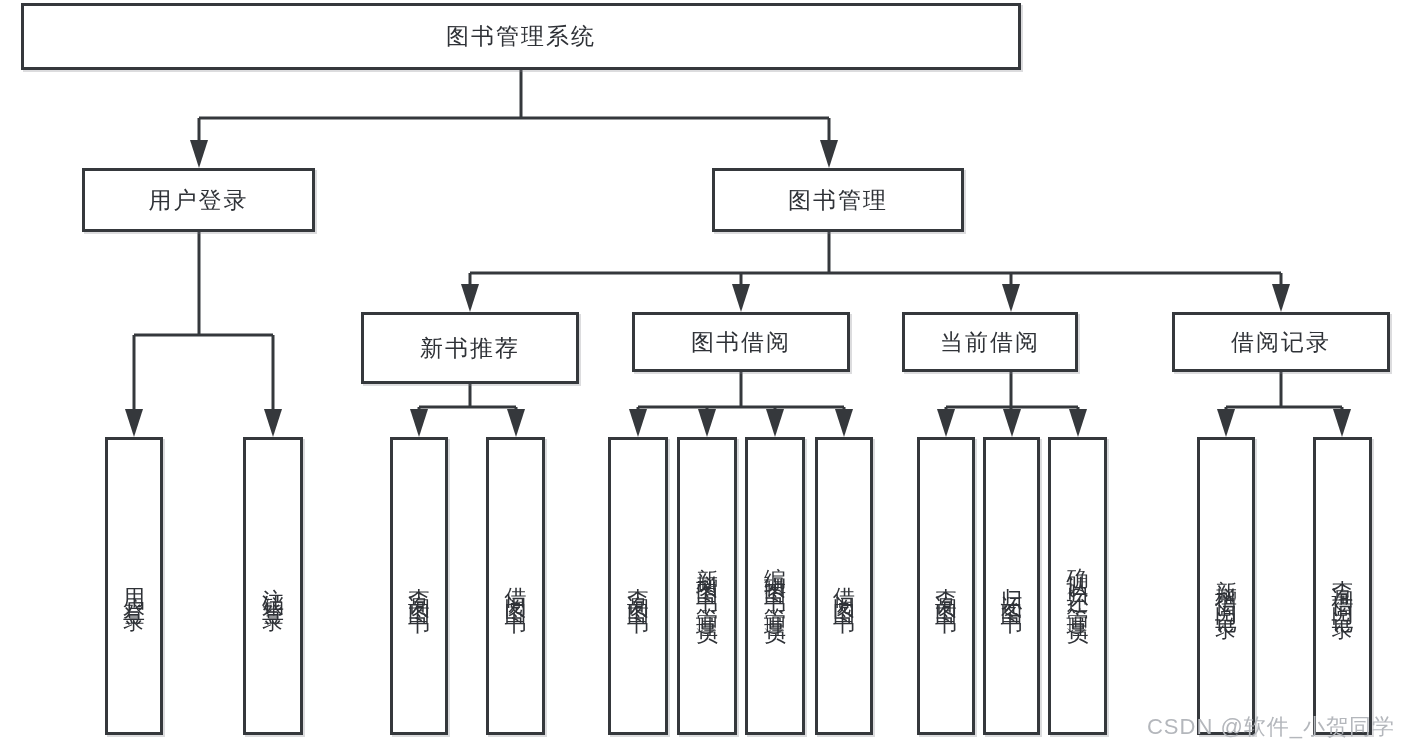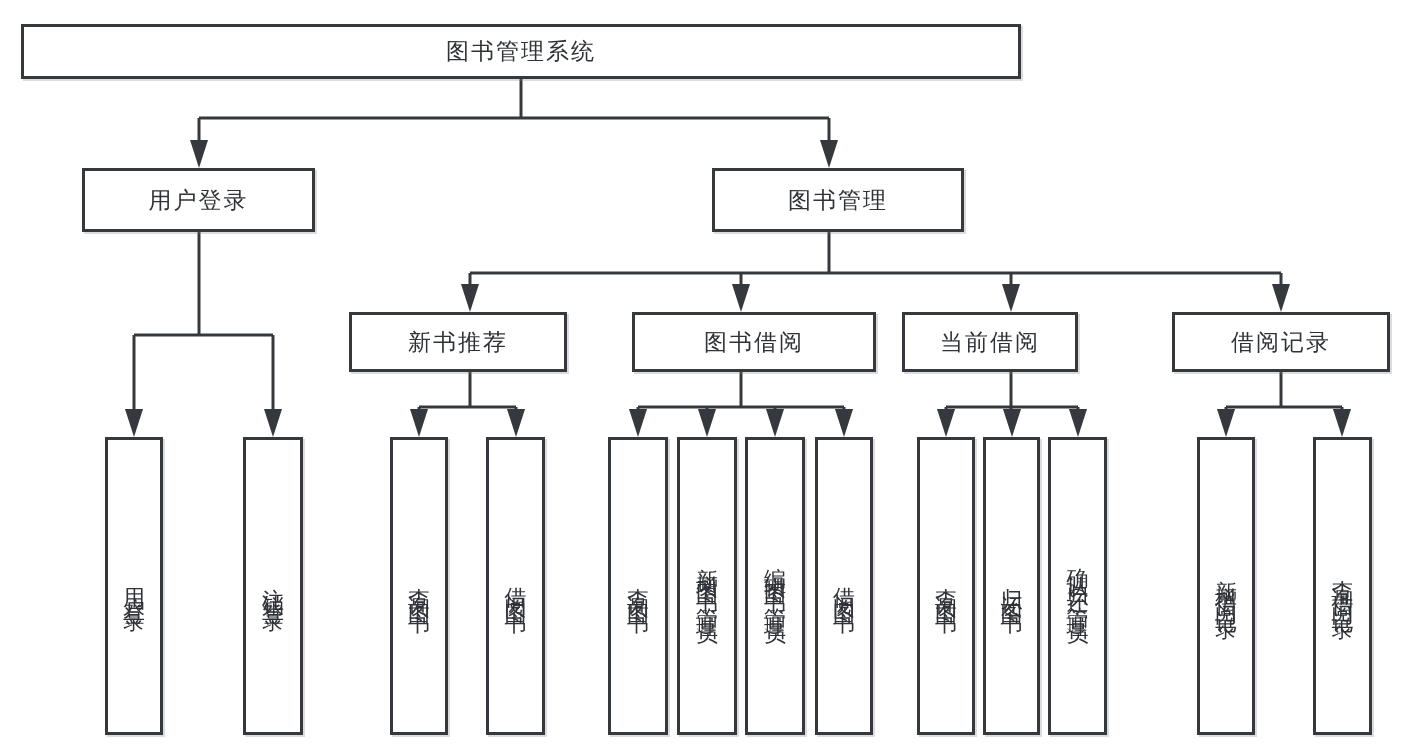--- a/index.html
+++ b/index.html
@@ -83,27 +83,27 @@
       <polygon points="707,437 698,409 716,409" fill="#35383c"></polygon>
       <polygon points="775,437 766,409 784,409" fill="#35383c"></polygon>
       <polygon points="844,437 835,409 853,409" fill="#35383c"></polygon>
       <polygon points="946,437 937,409 955,409" fill="#35383c"></polygon>
       <polygon points="1012,437 1003,409 1021,409" fill="#35383c"></polygon>
       <polygon points="1078,437 1069,409 1087,409" fill="#35383c"></polygon>
       <polygon points="1226,437 1217,409 1235,409" fill="#35383c"></polygon>
       <polygon points="1342,437 1333,409 1351,409" fill="#35383c"></polygon>
     </svg>
 
-  <div class="node h" style="left:21px;top:24px;width:1000px;height:55px">图书管理系统</div>
+  <div class="node h" style="left:21px;top:3px;width:1000px;height:67px">图书管理系统</div>
 
   <div class="node h" style="left:82px;top:168px;width:233px;height:64px">用户登录</div>
   <div class="node h" style="left:712px;top:168px;width:252px;height:64px">图书管理</div>
 
-  <div class="node h" style="left:349px;top:312px;width:218px;height:60px">新书推荐</div>
-  <div class="node h" style="left:632px;top:312px;width:244px;height:60px">图书借阅</div>
+  <div class="node h" style="left:361px;top:312px;width:218px;height:72px">新书推荐</div>
+  <div class="node h" style="left:632px;top:312px;width:218px;height:60px">图书借阅</div>
   <div class="node h" style="left:902px;top:312px;width:176px;height:60px">当前借阅</div>
   <div class="node h" style="left:1172px;top:312px;width:218px;height:60px">借阅记录</div>
 
   <div class="node v" style="left:105px;top:437px;width:58px;height:298px">用户登录</div>
   <div class="node v" style="left:243px;top:437px;width:60px;height:298px">注销登录</div>
 
   <div class="node v" style="left:390px;top:437px;width:58px;height:298px">查询图书</div>
   <div class="node v" style="left:486px;top:437px;width:59px;height:298px">借阅图书</div>
 
   <div class="node v" style="left:608px;top:437px;width:60px;height:298px">查询图书</div>
@@ -111,13 +111,14 @@
   <div class="node v" style="left:745px;top:437px;width:60px;height:298px">编辑图书（管理员）</div>
   <div class="node v" style="left:815px;top:437px;width:58px;height:298px">借阅图书</div>
 
   <div class="node v" style="left:917px;top:437px;width:58px;height:298px">查询图书</div>
   <div class="node v" style="left:983px;top:437px;width:57px;height:298px">归还图书</div>
   <div class="node v" style="left:1048px;top:437px;width:59px;height:298px">确认归还（管理员）</div>
 
   <div class="node v" style="left:1197px;top:437px;width:58px;height:298px">新增借阅记录</div>
   <div class="node v" style="left:1313px;top:437px;width:59px;height:298px">查询借阅记录</div>
 
+  <div class="watermark" style="right:10px;top:712px">CSDN @软件_小贺同学</div>
 </div>
 
 </body></html>

